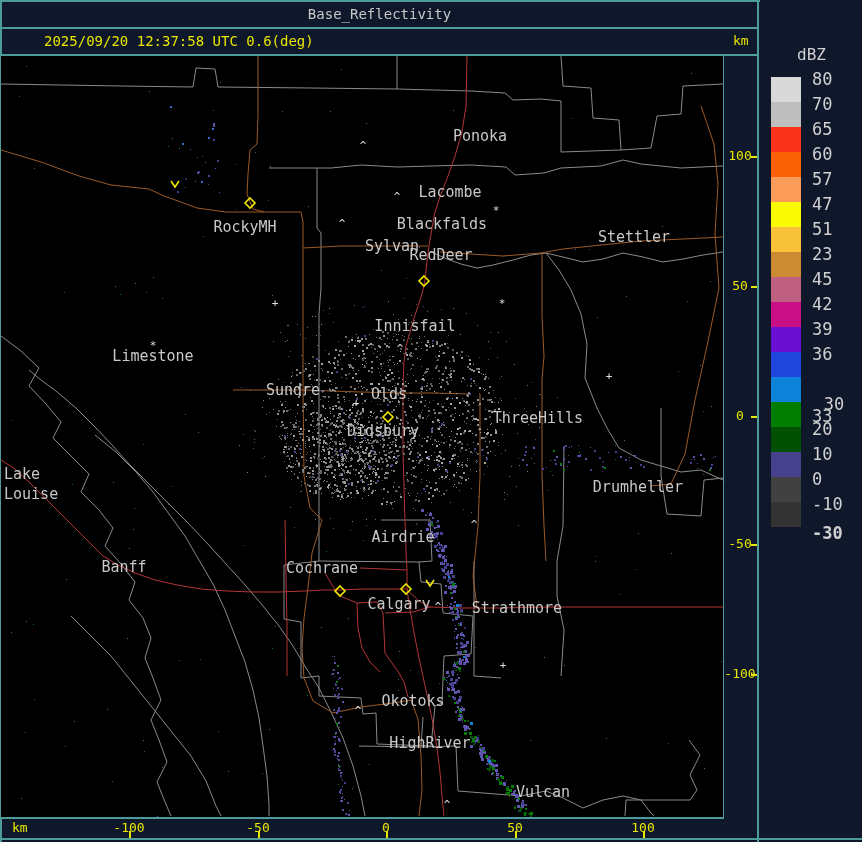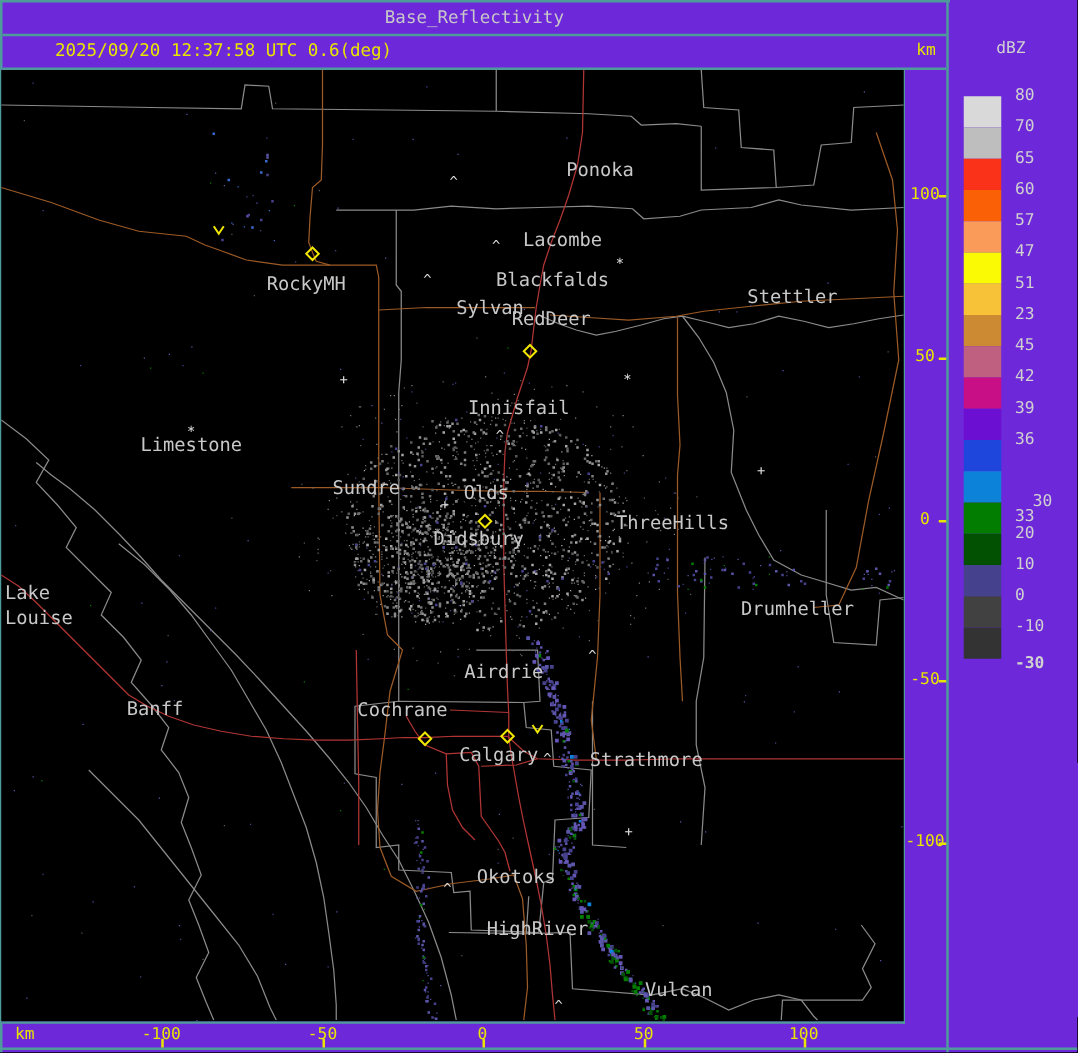--- a/index.html
+++ b/index.html
@@ -1,31 +1,31 @@
 <!DOCTYPE html>
 <html><head>
 <meta charset="utf-8">
 <style>
   html,body{margin:0;padding:0;background:#000;}
-  #app{position:relative;width:862px;height:842px;background:#6d28d9;overflow:hidden;
+  #app{position:relative;width:862px;height:842px;background:#0f172a;overflow:hidden;
        font-family:"DejaVu Sans Mono",monospace;}
   .teal{position:absolute;background:#4f9b9b;}
   #title-bar{position:absolute;left:2px;top:2px;width:755px;height:25px;
     color:#c8c8c8;font-size:14px;text-align:center;line-height:25px;}
   #timestamp{position:absolute;left:8px;top:33px;color:#e8e500;font-size:14px;margin-left:36px;}
   #km-top{position:absolute;left:733px;top:33px;color:#e8e500;font-size:13px;}
   #km-bottom{position:absolute;left:12px;top:820px;color:#e8e500;font-size:13px;}
   #map{position:absolute;left:1px;top:56px;background:#000;}
   .ytick-label{position:absolute;width:34px;text-align:center;color:#e8e500;font-size:13px;}
   .ytick-dash{position:absolute;width:6px;height:2px;background:#e8e500;}
   .xtick-label{position:absolute;width:44px;text-align:center;color:#e8e500;font-size:13px;}
   .xtick-dash{position:absolute;width:2px;height:7px;background:#e8e500;}
-  #dbz-title{position:absolute;left:797px;top:31px;color:#d0d0d0;font-size:13px;}
+  #dbz-title{position:absolute;left:797px;top:45px;color:#d0d0d0;font-size:16px;}
   .cb-swatch{position:absolute;left:771px;width:30px;height:25px;}
-  .cb-label{position:absolute;left:812px;width:44px;color:#d0d0d0;font-size:13px;}
+  .cb-label{position:absolute;left:812px;width:44px;color:#d0d0d0;font-size:17px;}
 </style>
 </head>
 <body>
 
 <div id="app">
 
   <div class="teal" style="left:0;top:0;width:760px;height:2px;"></div>
   <div class="teal" style="left:0;top:0;width:2px;height:842px;"></div>
   <div class="teal" style="left:757px;top:0;width:2px;height:842px;"></div>
   <div class="teal" style="left:2px;top:27px;width:755px;height:2px;"></div>

